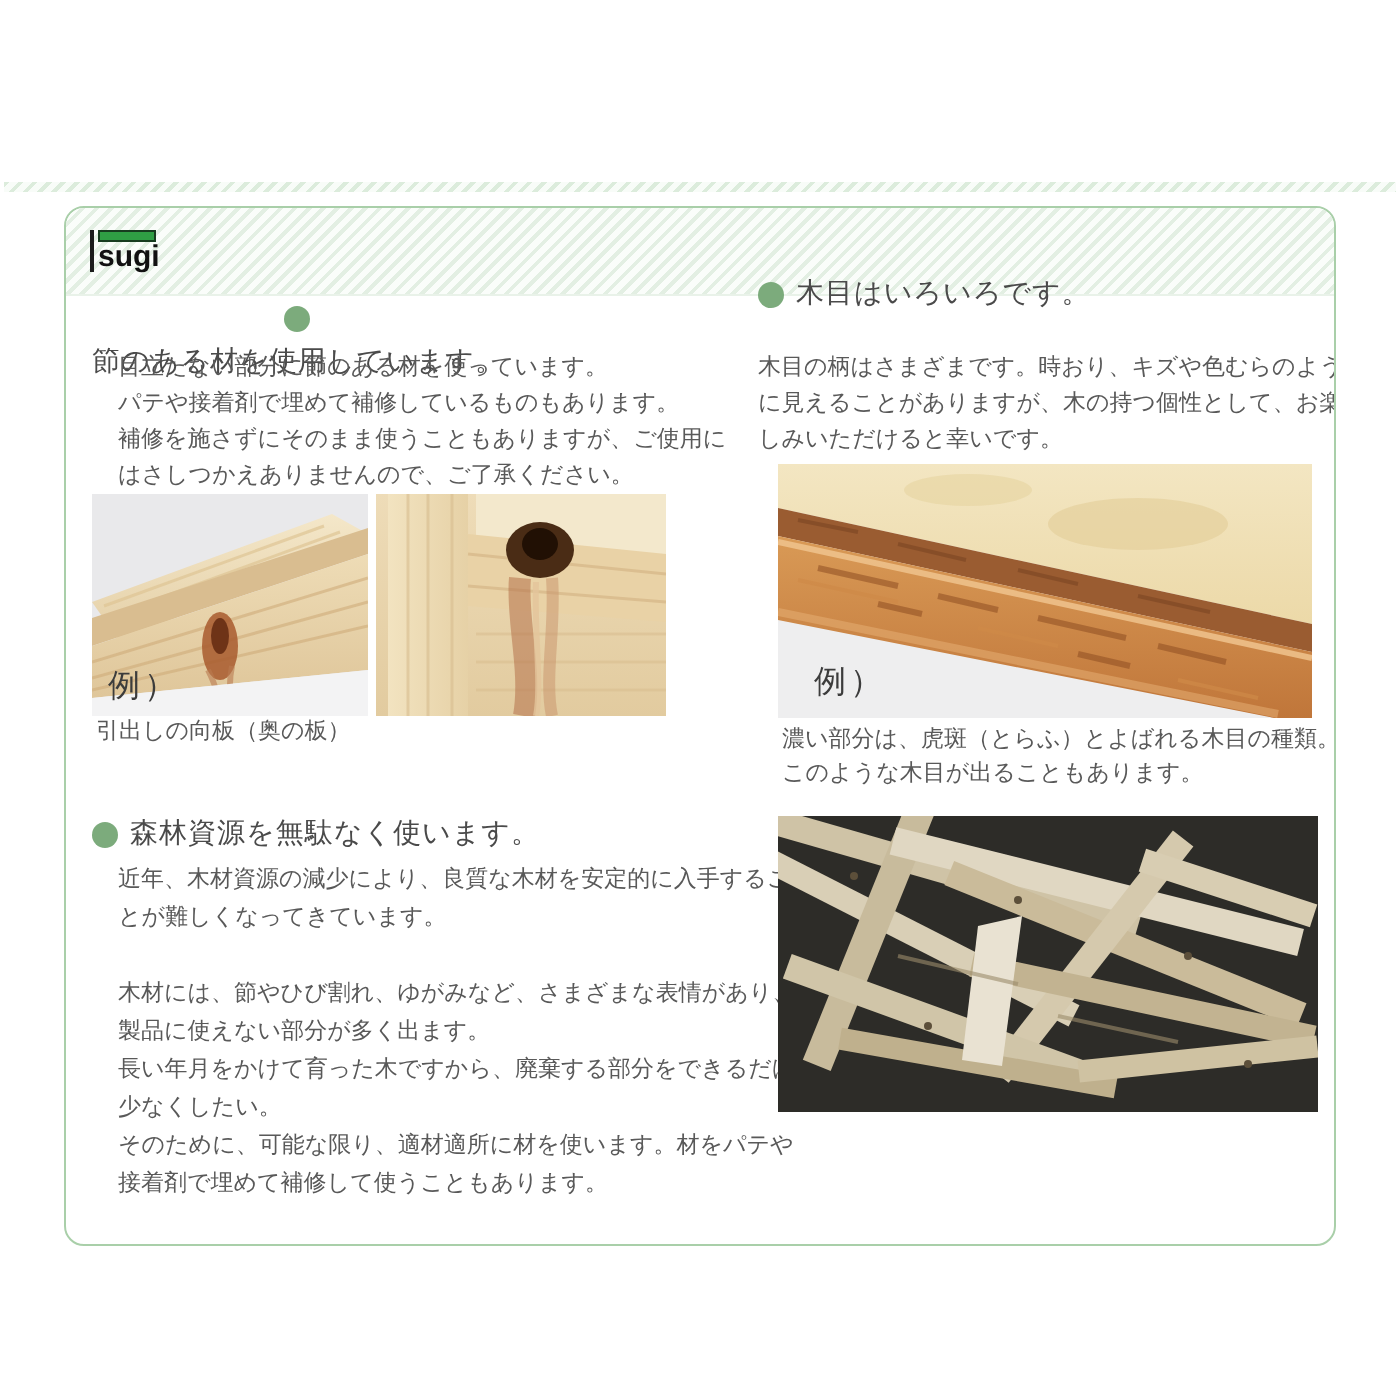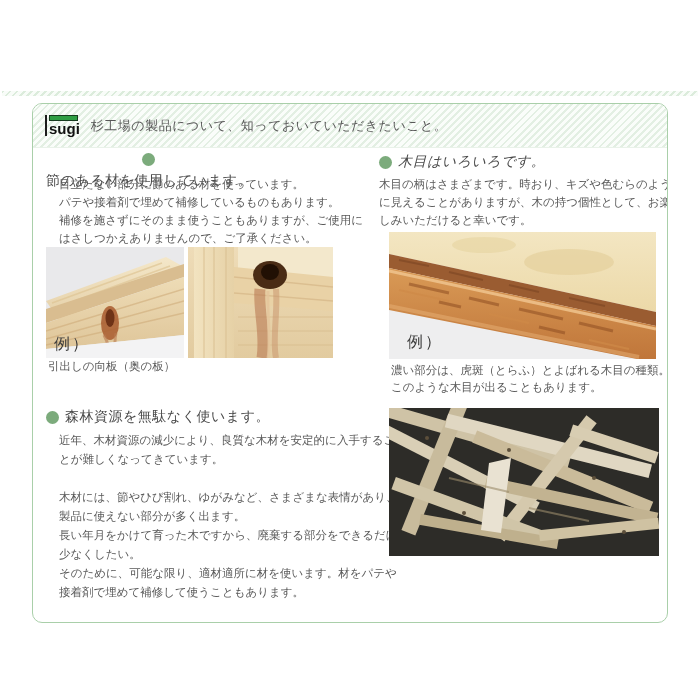--- a/index.html
+++ b/index.html
@@ -49,21 +49,20 @@
 
 <div class="stripe-band"></div>
 
 <div class="main-panel">
 
   <div class="panel-header">
     <span class="sugi-logo">
       <span class="logo-bar"></span>
       <span class="logo-text">sugi</span>
     </span>
-    <span class="header-title">杉工場の製品について、知っておいていただきたいこと。</span>
   </div>
 
   <div class="section-heading" style="left:13px;top:49px;flex-direction:column;">
     <span class="bullet"></span>
     <span class="heading-text">節のある材を使用しています。</span>
   </div>
   <div class="body-text" style="left:26px;top:71px;width:318px;">目立たない部分に節のある材を使っています。
 パテや接着剤で埋めて補修しているものもあります。
 補修を施さずにそのまま使うこともありますが、ご使用に
 はさしつかえありませんので、ご了承ください。</div>
@@ -116,21 +115,21 @@
       <ellipse cx="82" cy="28" rx="17" ry="14" fill="#4a2c15"></ellipse>
       <ellipse cx="82" cy="25" rx="9" ry="8" fill="#211004"></ellipse>
       <path d="M72,42 C70,62 78,88 74,111" stroke="#b4714a" stroke-width="11" fill="none" opacity="0.55"></path>
       <path d="M88,42 C90,66 84,92 88,111" stroke="#c8926a" stroke-width="6" fill="none" opacity="0.5"></path>
       <path d="M80,44 C79,70 83,95 80,111" stroke="#e3c49b" stroke-width="3" fill="none" opacity="0.8"></path>
     </svg>
   </div>
 
   <div class="caption-text" style="left:15px;top:254px;width:300px;">引出しの向板（奥の板）</div>
 
-  <div class="section-heading" style="left:346px;top:49px;font-style:italic;">
+  <div class="section-heading" style="left:346px;top:34px;">
     <span class="bullet"></span>
     <span class="heading-text">木目はいろいろです。</span>
   </div>
   <div class="body-text" style="left:346px;top:71px;width:296px;">木目の柄はさまざまです。時おり、キズや色むらのよう
 に見えることがありますが、木の持つ個性として、お楽
 しみいただけると幸いです。</div>
 
   <div class="photo" style="left:356px;top:128px;">
     <svg width="267" height="127" viewBox="0 0 267 127" xmlns="http://www.w3.org/2000/svg">
       <defs>

